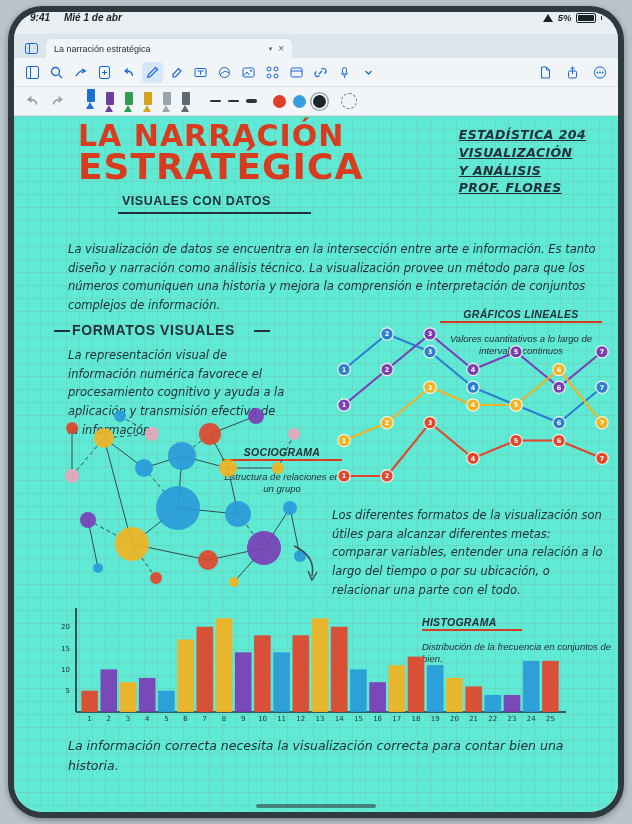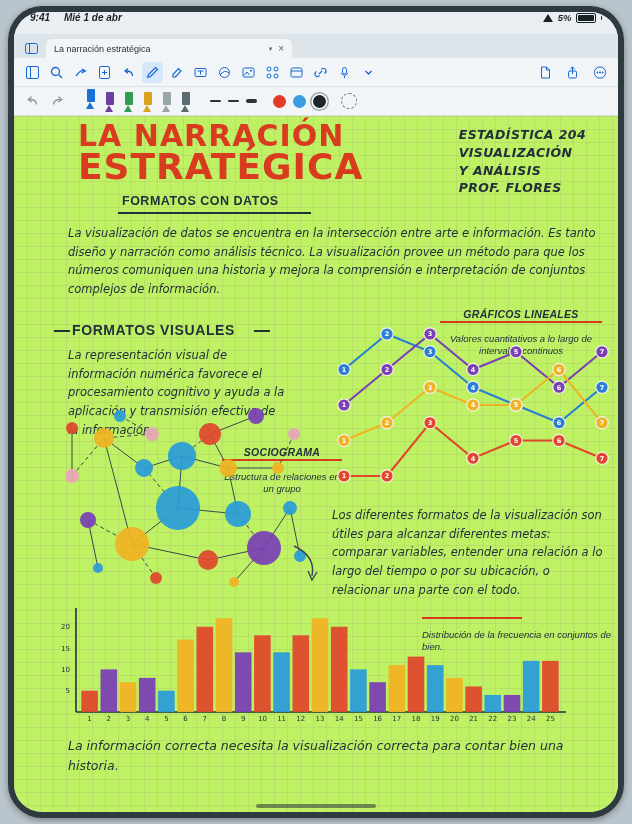--- a/index.html
+++ b/index.html
@@ -53,41 +53,41 @@
   .pen .body{position:absolute;bottom:7px;left:4.5px;width:8px;border-radius:1px;}
   .widths{display:flex;align-items:center;gap:7px;margin-left:10px;}
   .wline{background:#2a3338;border-radius:2px;}
   .swatches{display:flex;align-items:center;gap:7px;margin-left:10px;}
   .sw{width:13px;height:13px;border-radius:50%;}
   .sw.active{box-shadow:0 0 0 1.5px #fff,0 0 0 3px #9aa4ab;}
   .dots{width:14px;height:14px;border-radius:50%;border:1px dashed #6c787f;margin-left:8px;}
 
   
   .canvas{position:relative;height:calc(100% - 22px - 24px - 28px - 28px);
-    background:#bef264;overflow:hidden;}
+    background:#5eead4;overflow:hidden;}
   .grid{position:absolute;inset:0;
     background-image:linear-gradient(to right,rgba(160,150,120,.20) 1px,transparent 1px),
                      linear-gradient(to bottom,rgba(160,150,120,.20) 1px,transparent 1px);
     background-size:13px 13px;}
   .paper{position:absolute;left:18px;top:0;right:18px;bottom:0;}
 
   .hand{font-family:"DejaVu Sans",sans-serif;color:#23303a;}
 
   .title{position:absolute;left:46px;top:6px;font-family:"DejaVu Sans",sans-serif;
     font-weight:bold;color:#d93b1f;letter-spacing:1px;line-height:.92;}
   .title .l1{font-size:30px;}
   .title .l2{font-size:36px;}
   .subtitle{position:absolute;left:90px;top:78px;font-size:12.5px;font-weight:bold;letter-spacing:.5px;color:#23303a;}
   .sub-underline{position:absolute;left:86px;top:96px;width:193px;height:2px;background:#23303a;}
 
   .course{position:absolute;right:14px;top:10px;text-align:left;font-size:12.5px;line-height:1.42;
-    font-style:italic;font-weight:bold;color:#23303a;letter-spacing:.4px;}
+    font-style:italic;font-weight:bold;color:#23303a;letter-spacing:.4px;text-decoration:underline;}
 
   .para{position:absolute;font-size:11.5px;line-height:1.62;color:#23303a;font-style:italic;}
-  #p-intro{left:36px;top:108px;width:534px;}
+  #p-intro{left:36px;top:124px;width:534px;}
 
   .h2{position:absolute;font-size:14px;font-weight:bold;letter-spacing:.6px;color:#23303a;}
   #h-formatos{left:40px;top:206px;}
   .h2-dash{position:absolute;height:2px;background:#23303a;top:214px;}
 
   #p-formatos{left:36px;top:230px;width:218px;}
 
   .lbl-box{position:absolute;}
   .lbl-title{font-size:10.5px;font-weight:bold;font-style:italic;letter-spacing:.3px;color:#23303a;}
   .lbl-ul{height:1.5px;background:#d93b1f;margin-top:1px;}
@@ -313,21 +313,21 @@
   </div>
 
   <div class="canvas">
     <div class="grid"></div>
     <div class="paper">
 
       <div class="title">
         <div class="l1">LA NARRACIÓN</div>
         <div class="l2">ESTRATÉGICA</div>
       </div>
-      <div class="subtitle">FORMATOS CON DATOS</div>
+      <div class="subtitle">VISUALES CON DATOS</div>
       <div class="sub-underline"></div>
 
       <div class="course hand" style="white-space:pre-line">ESTADÍSTICA 204
 VISUALIZACIÓN
 Y ANÁLISIS
 PROF. FLORES</div>
 
       <div class="para hand" id="p-intro">La visualización de datos se encuentra en la intersección entre arte e información. Es tanto diseño y narración como análisis técnico. La visualización provee un método para que los números comuniquen una historia y mejora la comprensión e interpretación de conjuntos complejos de información.</div>
 
       <div class="h2" id="h-formatos">FORMATOS VISUALES</div>
@@ -344,20 +344,21 @@
         <div class="lbl-desc">Valores cuantitativos a lo largo de intervalos continuos</div>
       </div>
 
       <div class="lbl-box" style="left:190px;top:330px;width:120px;text-align:center">
         <div class="lbl-title">SOCIOGRAMA</div>
         <div class="lbl-ul"></div>
         <div class="lbl-desc">Estructura de relaciones en un grupo</div>
       </div>
 
       <div class="lbl-box" style="left:390px;top:500px;width:190px;text-align:left">
+        <div class="lbl-title">HISTOGRAMA</div>
         <div class="lbl-ul" style="width:100px"></div>
         <div class="lbl-desc">Distribución de la frecuencia en conjuntos de bien.</div>
       </div>
 
       <svg class="art" id="linechart" width="580" height="600">
             <path d="M312.0 253.5 L355.0 218.0 L398.0 235.8 L441.0 271.3 L484.0 289.0 L527.0 306.8 L570.0 271.3 " fill="none" stroke="#2a7fd4" stroke-width="2.1" stroke-linecap="round" stroke-linejoin="round"></path>
             <path d="M312.0 289.0 L355.0 253.5 L398.0 218.0 L441.0 253.5 L484.0 235.8 L527.0 271.3 L570.0 235.8 " fill="none" stroke="#7a3fb5" stroke-width="2.1" stroke-linecap="round" stroke-linejoin="round"></path>
             <path d="M312.0 324.5 L355.0 306.8 L398.0 271.3 L441.0 289.0 L484.0 289.0 L527.0 253.5 L570.0 306.8 " fill="none" stroke="#f0b323" stroke-width="2.1" stroke-linecap="round" stroke-linejoin="round"></path>
             <path d="M312.0 360.0 L355.0 360.0 L398.0 306.8 L441.0 342.3 L484.0 324.5 L527.0 324.5 L570.0 342.3 " fill="none" stroke="#e0472c" stroke-width="2.1" stroke-linecap="round" stroke-linejoin="round"></path>
             <circle cx="312" cy="253.5" r="6.2" fill="#2a7fd4" stroke="#f7f4e7" stroke-width="1.2"></circle>

